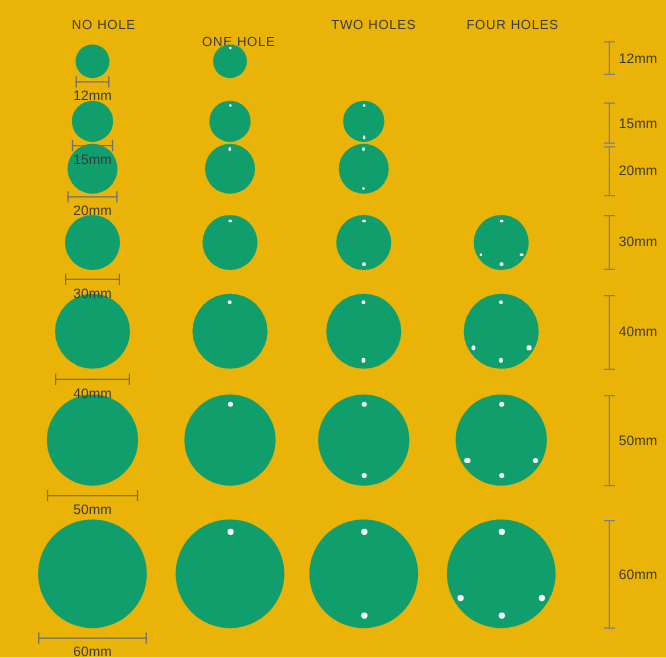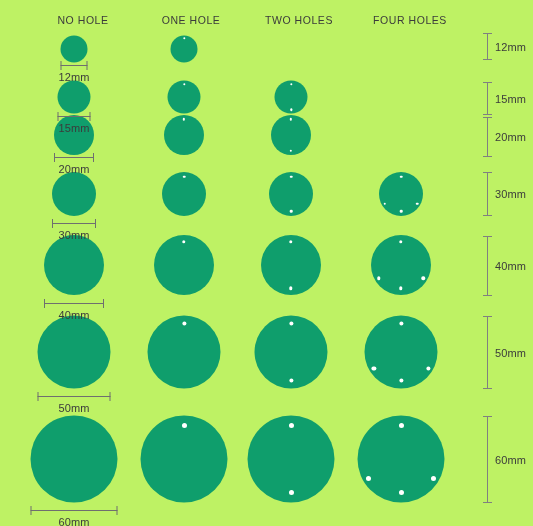--- a/index.html
+++ b/index.html
@@ -9,21 +9,21 @@
     background: #ffffff;
   }
   body {
     font-family: "Liberation Sans", sans-serif;
     -webkit-font-smoothing: antialiased;
   }
   #stage {
     position: relative;
     width: 533px;
     height: 526px;
-    background: #bef264;
+    background: #eab308;
     overflow: hidden;
   }
   .col-header {
     position: absolute;
     font-size: 10.5px;
     letter-spacing: 0.55px;
     color: #3b3b3b;
     white-space: nowrap;
     transform: translateX(-50%);
     text-transform: uppercase;
@@ -102,21 +102,21 @@
     white-space: nowrap;
     letter-spacing: 0.1px;
   }
 </style>
 </head>
 <body>
 
 <div id="stage">
   <div id="headers">
       <div class="col-header" style="left: 83px; top: 14px;">NO HOLE</div>
-      <div class="col-header" style="left: 191px; top: 14px;">ONE HOLE</div>
+      <div class="col-header" style="left: 191px; top: 28px;">ONE HOLE</div>
       <div class="col-header" style="left: 299px; top: 14px;">TWO HOLES</div>
       <div class="col-header" style="left: 410px; top: 14px;">FOUR HOLES</div>
     </div>
   <div id="discs">
       <div class="disc" style="width: 27px; height: 27px; left: 74px; top: 49px; background: rgb(15, 158, 108);"></div>
       <div class="disc" style="width: 27px; height: 27px; left: 184px; top: 49px; background: rgb(15, 158, 108);">
         <span class="hole" style="width: 2.4px; height: 2.4px; left: 50%; top: 11%; background: rgb(255, 255, 255);"></span>
       </div>
       <div class="disc" style="width: 33px; height: 33px; left: 74px; top: 97px; background: rgb(15, 158, 108);"></div>
       <div class="disc" style="width: 33px; height: 33px; left: 184px; top: 97px; background: rgb(15, 158, 108);">

